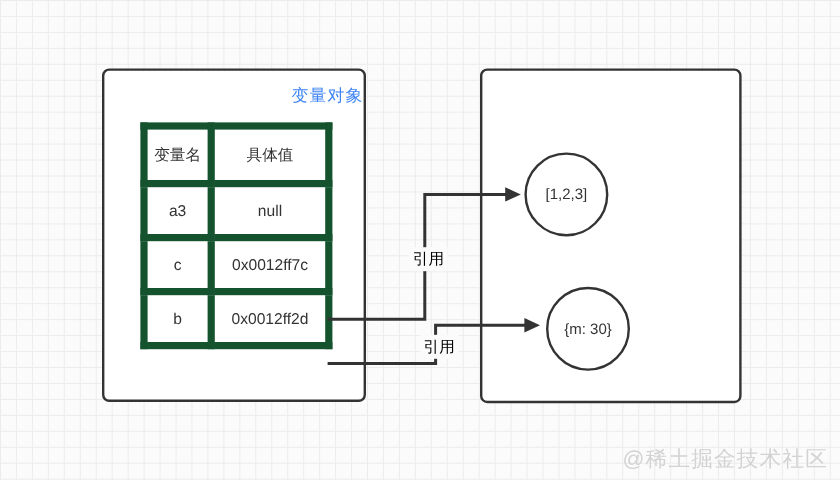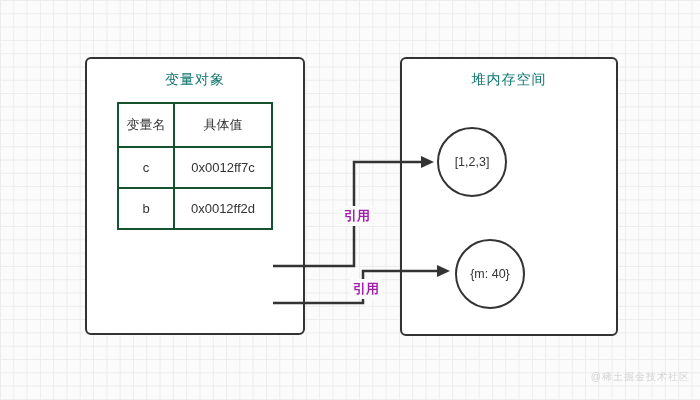--- a/index.html
+++ b/index.html
@@ -22,35 +22,35 @@
     background: #fff;
     border: 2.5px solid #333;
     border-radius: 6px;
   }
   .left-box  { left: 85px;  top: 57px; width: 220px; height: 278px; }
   .right-box { left: 400px; top: 57px; width: 218px; height: 279px; }
 
   .box-title {
     position: absolute;
     top: 12px; left: 0; right: 0;
-    text-align: center;
+    text-align: right;
     font-size: 14px;
     letter-spacing: 1px;
-    color: #0f766e;
+    color: #3b82f6;
   }
 
   table.var-table {
     position: absolute;
     left: 30px; top: 43px;
     border-collapse: collapse;
     table-layout: fixed;
     background: #fff;
   }
   .var-table th, .var-table td {
-    border: 2px solid #14532d;
+    border: 6px solid #14532d;
     height: 37px;
     text-align: center;
     vertical-align: middle;
     font-size: 13px;
     font-weight: normal;
     padding: 12px 4px;
     background: #fff;
     white-space: nowrap;
   }
   .var-table .col-name { width: 56px; }
@@ -84,31 +84,30 @@
     stroke-width: 2.5px;
   }
   .arrow-head { fill: #333; stroke: none; }
 
   .ref-label {
     position: absolute;
     transform: translate(-50%, -50%);
     background: #fbfbfb;
     padding: 1px 3px;
     font-size: 13px;
-    color: #a21caf;
+    color: #000000;
     white-space: nowrap;
-    font-weight: bold;
   }
   .ref-label-1 { left: 357px; top: 216px; }
   .ref-label-2 { left: 366px; top: 289px; }
 
   .watermark {
     position: absolute;
     right: 10px; top: 370px;
-    font-size: 10px;
+    font-size: 18px;
     color: #d3d3d3;
     letter-spacing: 1px;
     white-space: nowrap;
   }
 </style>
 </head>
 <body>
 
 <div class="canvas">
 
@@ -116,35 +115,38 @@
     <div class="box-title">变量对象</div>
     <table class="var-table">
       <thead>
         <tr>
           <th class="col-name">变量名</th>
           <th class="col-value">具体值</th>
         </tr>
       </thead>
       <tbody>
         <tr>
+          <td>a3</td>
+          <td>null</td>
+        </tr>
+        <tr>
           <td>c</td>
           <td>0x0012ff7c</td>
         </tr>
         <tr>
           <td>b</td>
           <td>0x0012ff2d</td>
         </tr>
       </tbody>
     </table>
   </div>
 
   <div class="box right-box">
-    <div class="box-title">堆内存空间</div>
     <div class="heap-circle circle-array">[1,2,3]</div>
-    <div class="heap-circle circle-obj-m">{m: 40}</div>
+    <div class="heap-circle circle-obj-m">{m: 30}</div>
   </div>
 
   <svg class="arrow-layer" viewBox="0 0 700 400" xmlns="http://www.w3.org/2000/svg">
     <g>
       <polyline class="arrow-line" points="273,266 354,266 354,162 422,162"></polyline>
       <polygon class="arrow-head" points="434,162 421,156 421,168"></polygon>
     </g>
     <g>
       <polyline class="arrow-line" points="273,303 363,303 363,271 438,271"></polyline>
       <polygon class="arrow-head" points="450,271 437,265 437,277"></polygon>

